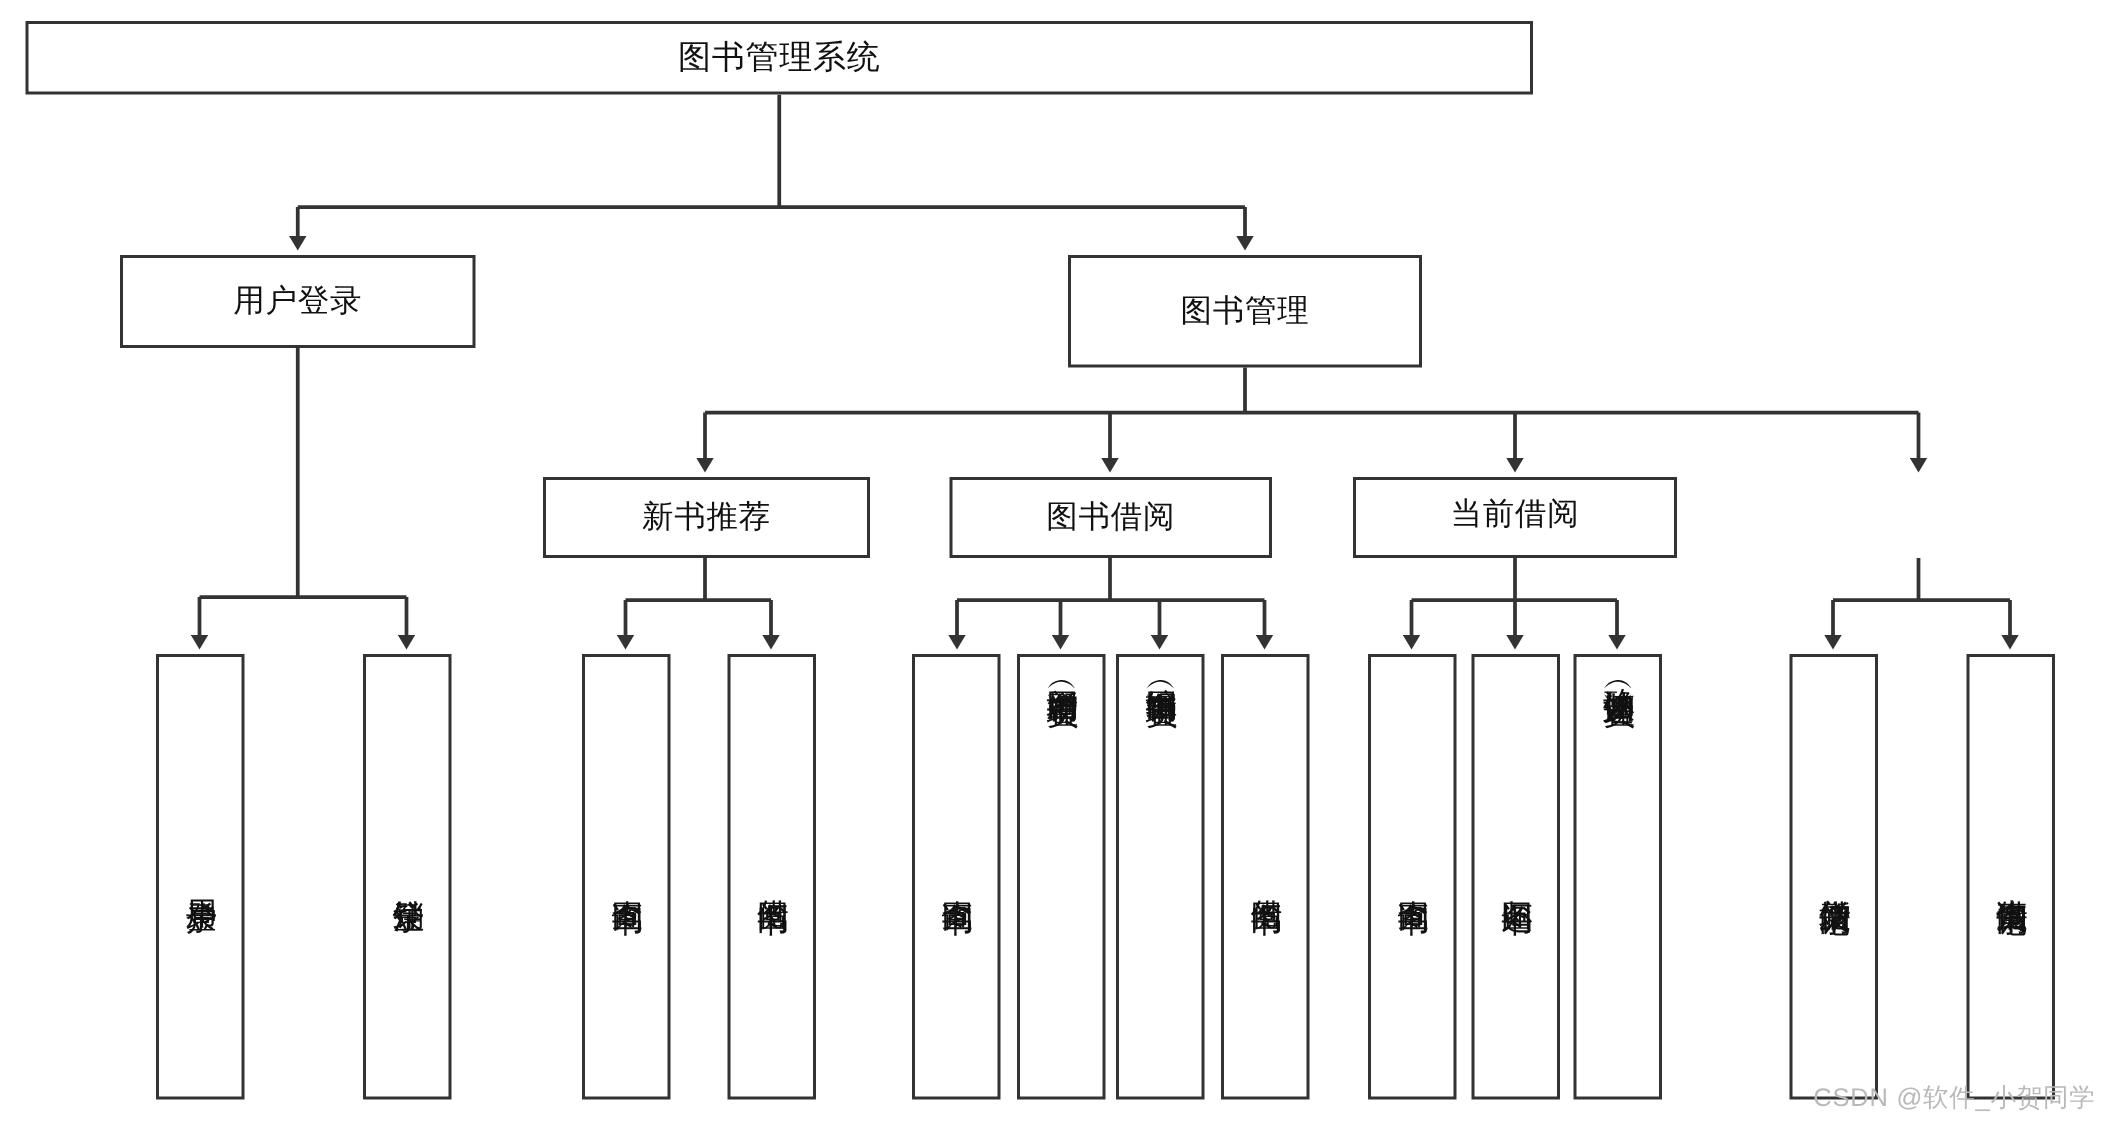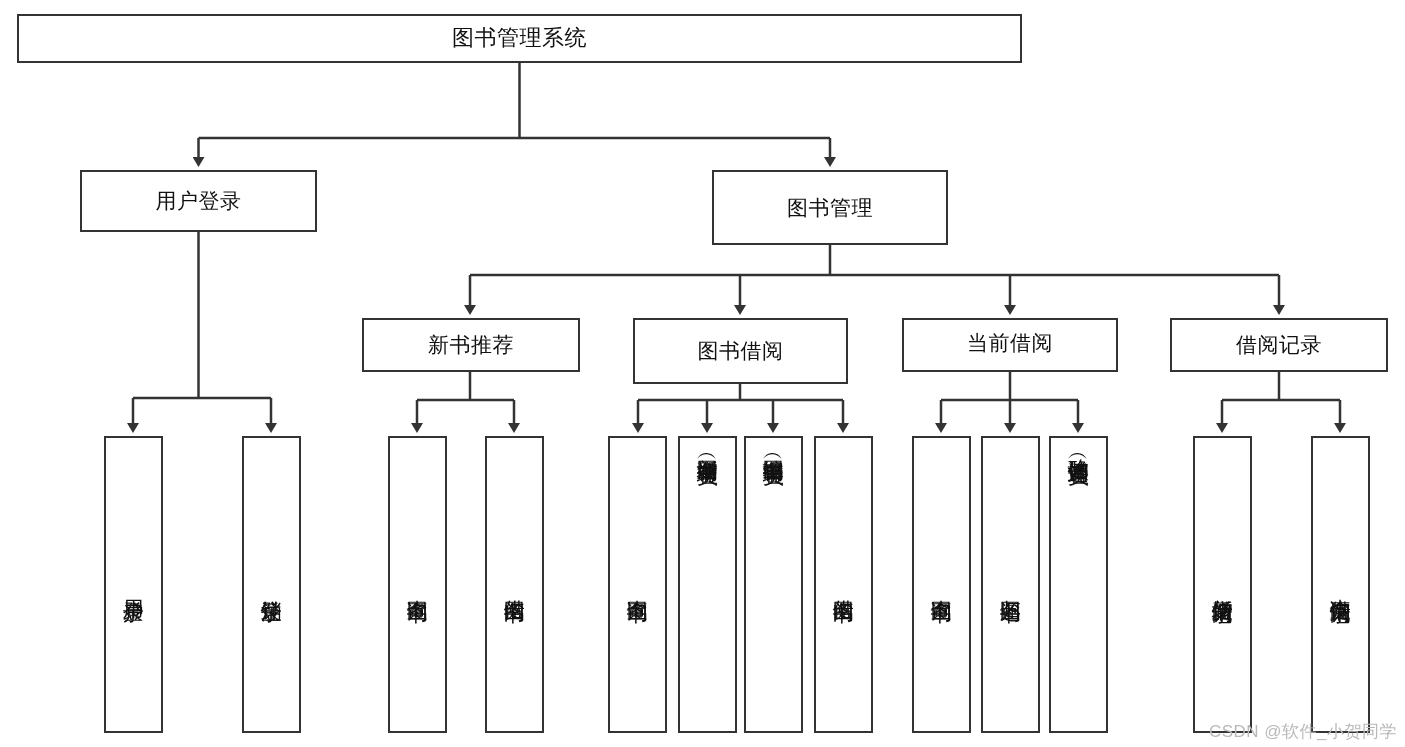--- a/index.html
+++ b/index.html
@@ -146,31 +146,28 @@
   </div>
 
   <div class="node" style="left:712px; top:170px; width:236px; height:75px;">
     <span class="label-h">图书管理</span>
   </div>
 
   <div class="node" style="left:362px; top:318px; width:218px; height:54px;">
     <span class="label-h">新书推荐</span>
   </div>
 
-  <div class="node" style="left:633px; top:318px; width:215px; height:66px;">
+  <div class="node" style="left:633px; top:318px; width:215px; height:54px;">
     <span class="label-h">图书借阅</span>
   </div>
 
   <div class="node" style="left:902px; top:318px; width:216px; height:54px;font-family:Liberation Mono, monospace;">
     <span class="label-h">当前借阅</span>
   </div>
 
-  <div class="node" style="left:1170px; top:318px; width:218px; height:54px;">
-    <span class="label-h">借阅记录</span>
-  </div>
 
   <div class="node leaf" style="left:104px; top:436px; width:59px; height:297px;">
     <div class="leafwrap">
       <span class="label-v">用户登录</span>
     </div>
   </div>
 
   <div class="node leaf" style="left:242px; top:436px; width:59px; height:297px;">
     <div class="leafwrap">
       <span class="label-v">注销登录</span>

